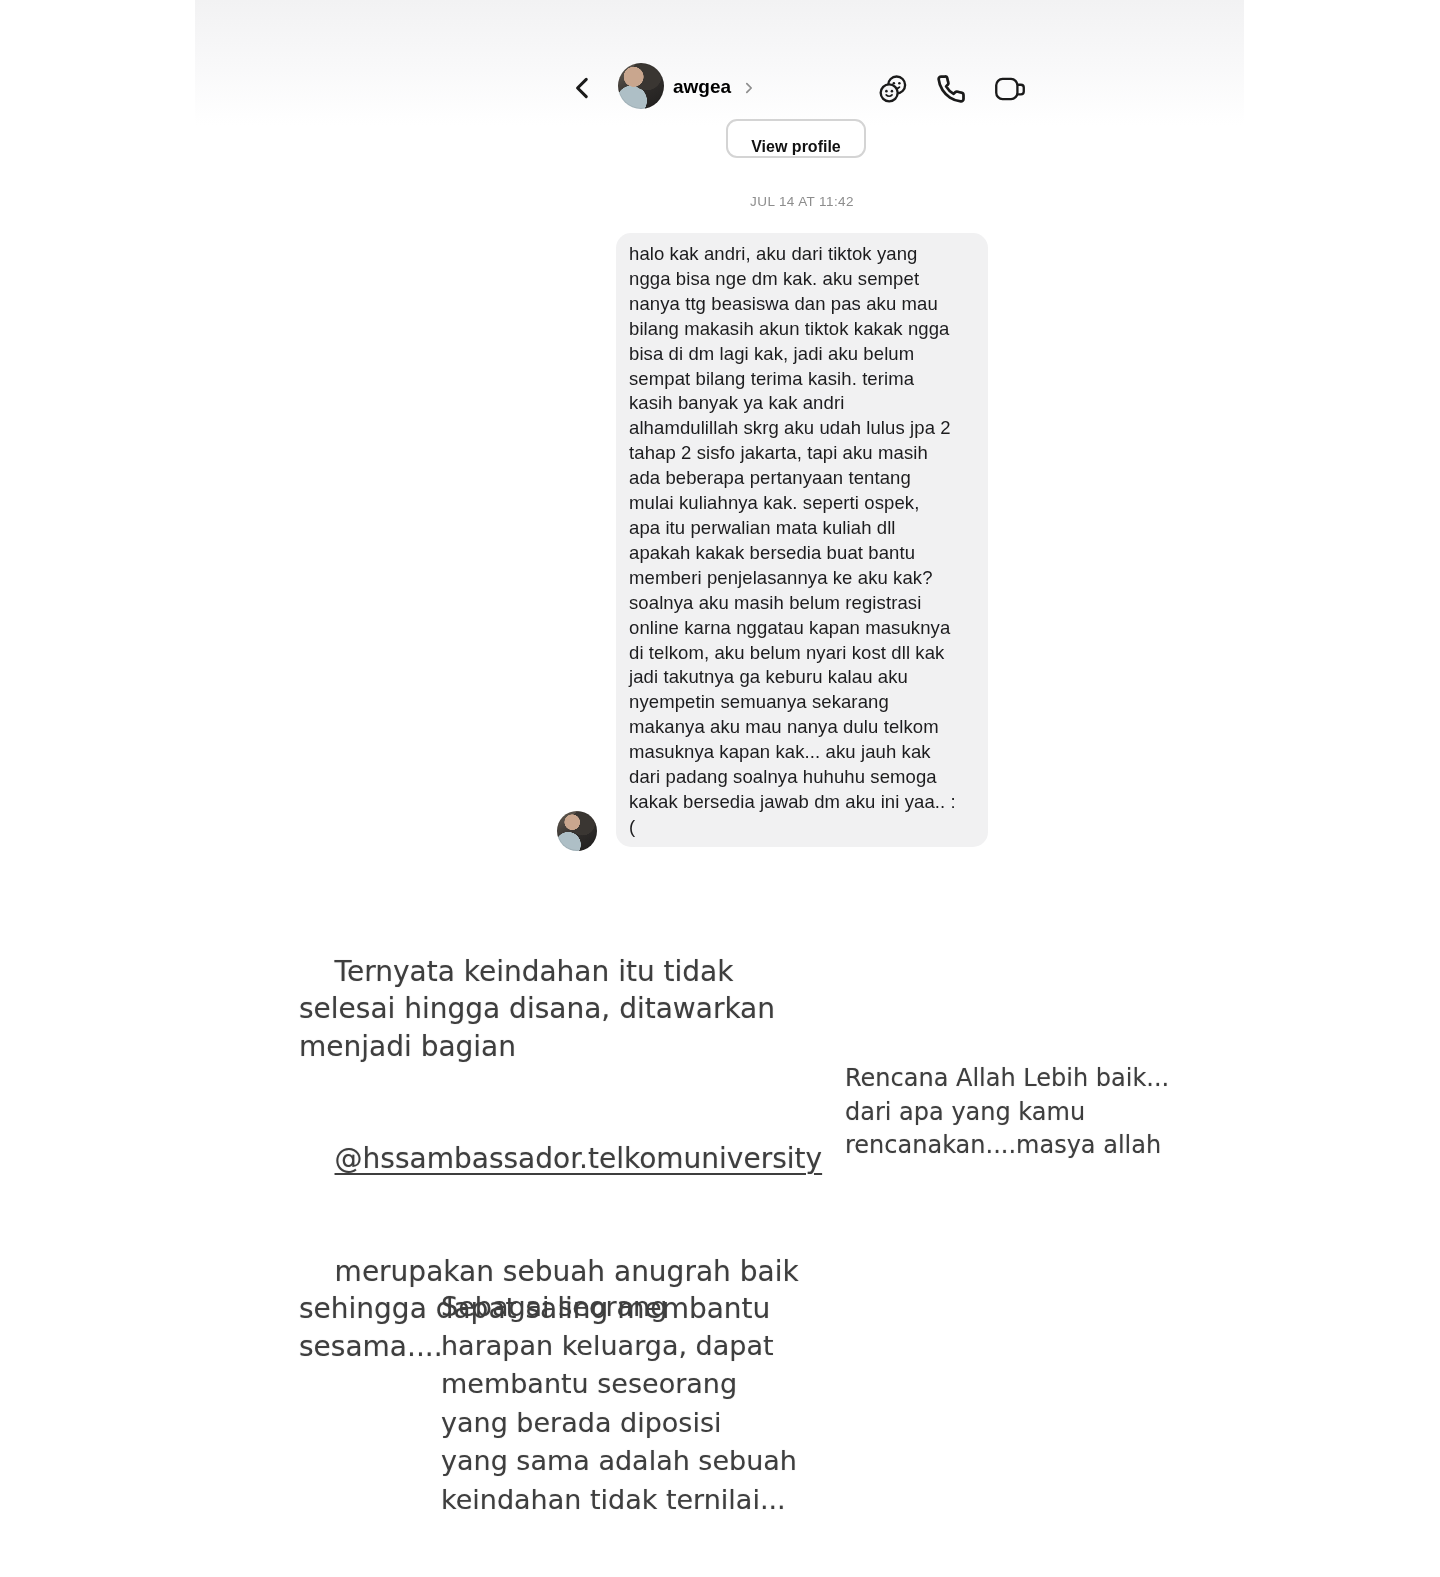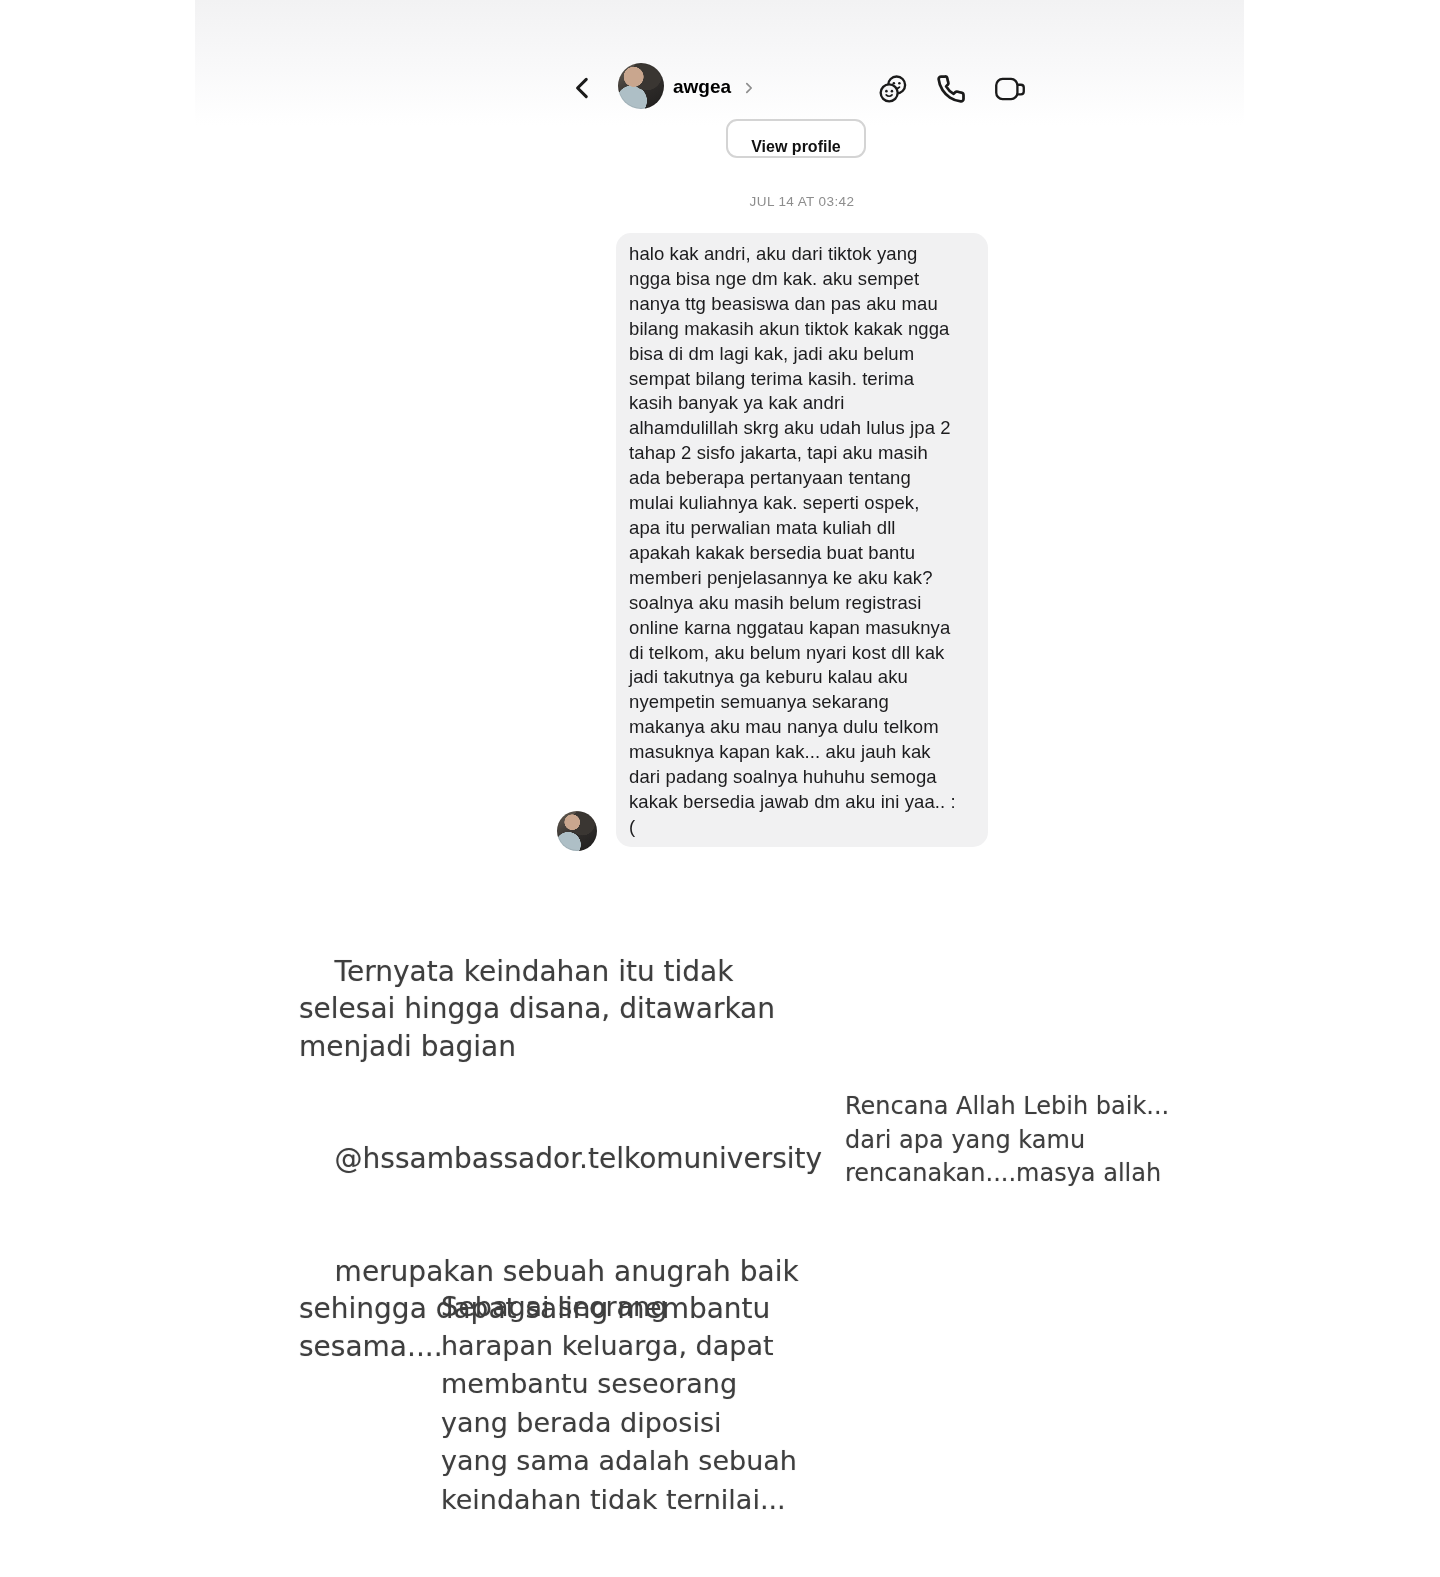--- a/index.html
+++ b/index.html
@@ -44,22 +44,22 @@
       radial-gradient(circle at 38% 28%,#c9a68e 0 20%,rgba(0,0,0,0) 21%),
       radial-gradient(circle at 64% 30%,#3a3632 0 32%,rgba(0,0,0,0) 33%),
       radial-gradient(circle at 28% 84%,#aebfc6 0 28%,rgba(0,0,0,0) 29%),
       linear-gradient(150deg,#6b6258 0%,#2f2c2a 55%,#1f1e1d 100%);
     box-shadow:inset 0 0 0 1px rgba(0,0,0,.08);}
 
   
   .overlay{position:absolute;font-family:"DejaVu Sans",sans-serif;color:var(--overlay_text);
     white-space:pre;text-shadow:0 0 1px rgba(60,60,60,.35);}
   .overlay-1{left:299px;top:915px;font-size:28px;line-height:37.5px;}
-  .overlay-1 .mention{text-decoration-thickness:2px;text-underline-offset:5px;cursor:pointer;}
-  .overlay-2{left:845px;top:1090px;font-size:24px;line-height:33.5px;}
+  .overlay-1 .mention{text-decoration:underline;text-decoration-thickness:2px;text-underline-offset:5px;cursor:pointer;}
+  .overlay-2{left:845px;top:1062px;font-size:24px;line-height:33.5px;}
   .overlay-3{left:441px;top:1276px;font-size:27px;line-height:38.5px;margin-top:12px;}
 
   svg{display:block;}
   svg .stroke{fill:none;stroke:#1a1a1a;stroke-width:2.2;stroke-linecap:round;stroke-linejoin:round;}
   svg .thin{stroke-width:1.6;}
   svg .dot{fill:#1a1a1a;stroke:none;}
 </style>
 </head>
 <body>
 
@@ -106,21 +106,21 @@
       <svg width="36" height="32" viewBox="0 0 34 30">
         <rect class="stroke" x="4" y="5.5" width="20" height="19" rx="6"></rect>
         <path class="stroke" d="M24.5 11h2.8c1.6 0 2.7 1.1 2.7 2.7v3.6c0 1.6-1.1 2.7-2.7 2.7h-2.8"></path>
       </svg>
     </div>
 
     <div class="view-profile">
       <span>View profile</span>
     </div>
 
-    <div class="timestamp">JUL 14 AT 03:42</div>
+    <div class="timestamp">JUL 14 AT 11:42</div>
 
     <div class="bubble">
       <div class="bubble-text">halo kak andri, aku dari tiktok yang
 ngga bisa nge dm kak. aku sempet
 nanya ttg beasiswa dan pas aku mau
 bilang makasih akun tiktok kakak ngga
 bisa di dm lagi kak, jadi aku belum
 sempat bilang terima kasih. terima
 kasih banyak ya kak andri
 alhamdulillah skrg aku udah lulus jpa 2

